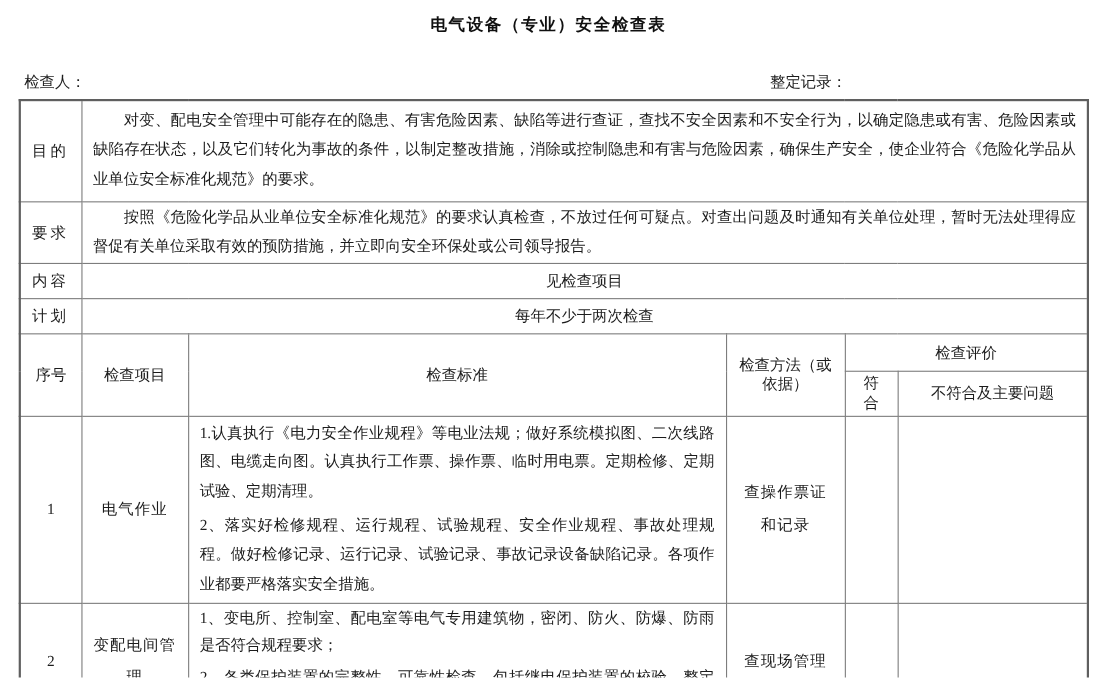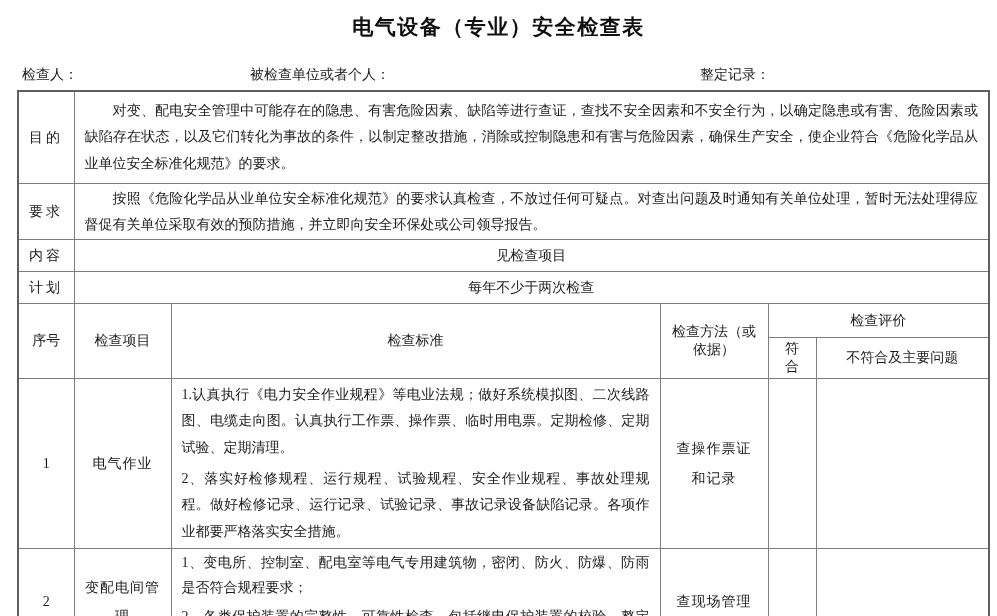--- a/index.html
+++ b/index.html
@@ -5,21 +5,21 @@
   html,body{margin:0;padding:0;}
   body{
     width:997px;height:616px;overflow:hidden;background:#ffffff;
     font-family:"Liberation Serif","DejaVu Serif",serif;color:#1c1c1c;
   }
   .page{position:relative;width:997px;height:616px;background:#fff;}
 
   .title{
     position:absolute;left:0;top:13px;width:100%;
     text-align:center;font-family:"Liberation Sans","DejaVu Sans",sans-serif;
-    font-size:21px;font-weight:bold;letter-spacing:1.5px;color:#101010;
+    font-size:15px;font-weight:bold;letter-spacing:1.5px;color:#101010;
   }
 
   .infobar{position:absolute;left:0;top:66px;width:100%;height:20px;font-size:14px;}
   .infobar .lbl{position:absolute;top:0;white-space:nowrap;}
   .lbl-inspector{left:22px;}
   .lbl-unit{left:250px;}
   .lbl-time{left:700px;}
 
   table.sheet{
     position:absolute;left:17px;top:90px;width:971px;
@@ -65,21 +65,20 @@
 </style>
 </head>
 <body>
 
 <div class="page">
 
   <div class="title">电气设备（专业）安全检查表</div>
 
   <div class="infobar">
     <span class="lbl lbl-inspector">检查人：</span>
-    <span class="lbl lbl-unit">被检查单位或者个人：</span>
     <span class="lbl lbl-time">整定记录：</span>
   </div>
 
   <table class="sheet">
     <colgroup>
       <col style="width:56px">
         <col style="width:97px">
         <col style="width:489px">
       <col style="width:108px">
         <col style="width:48px">

